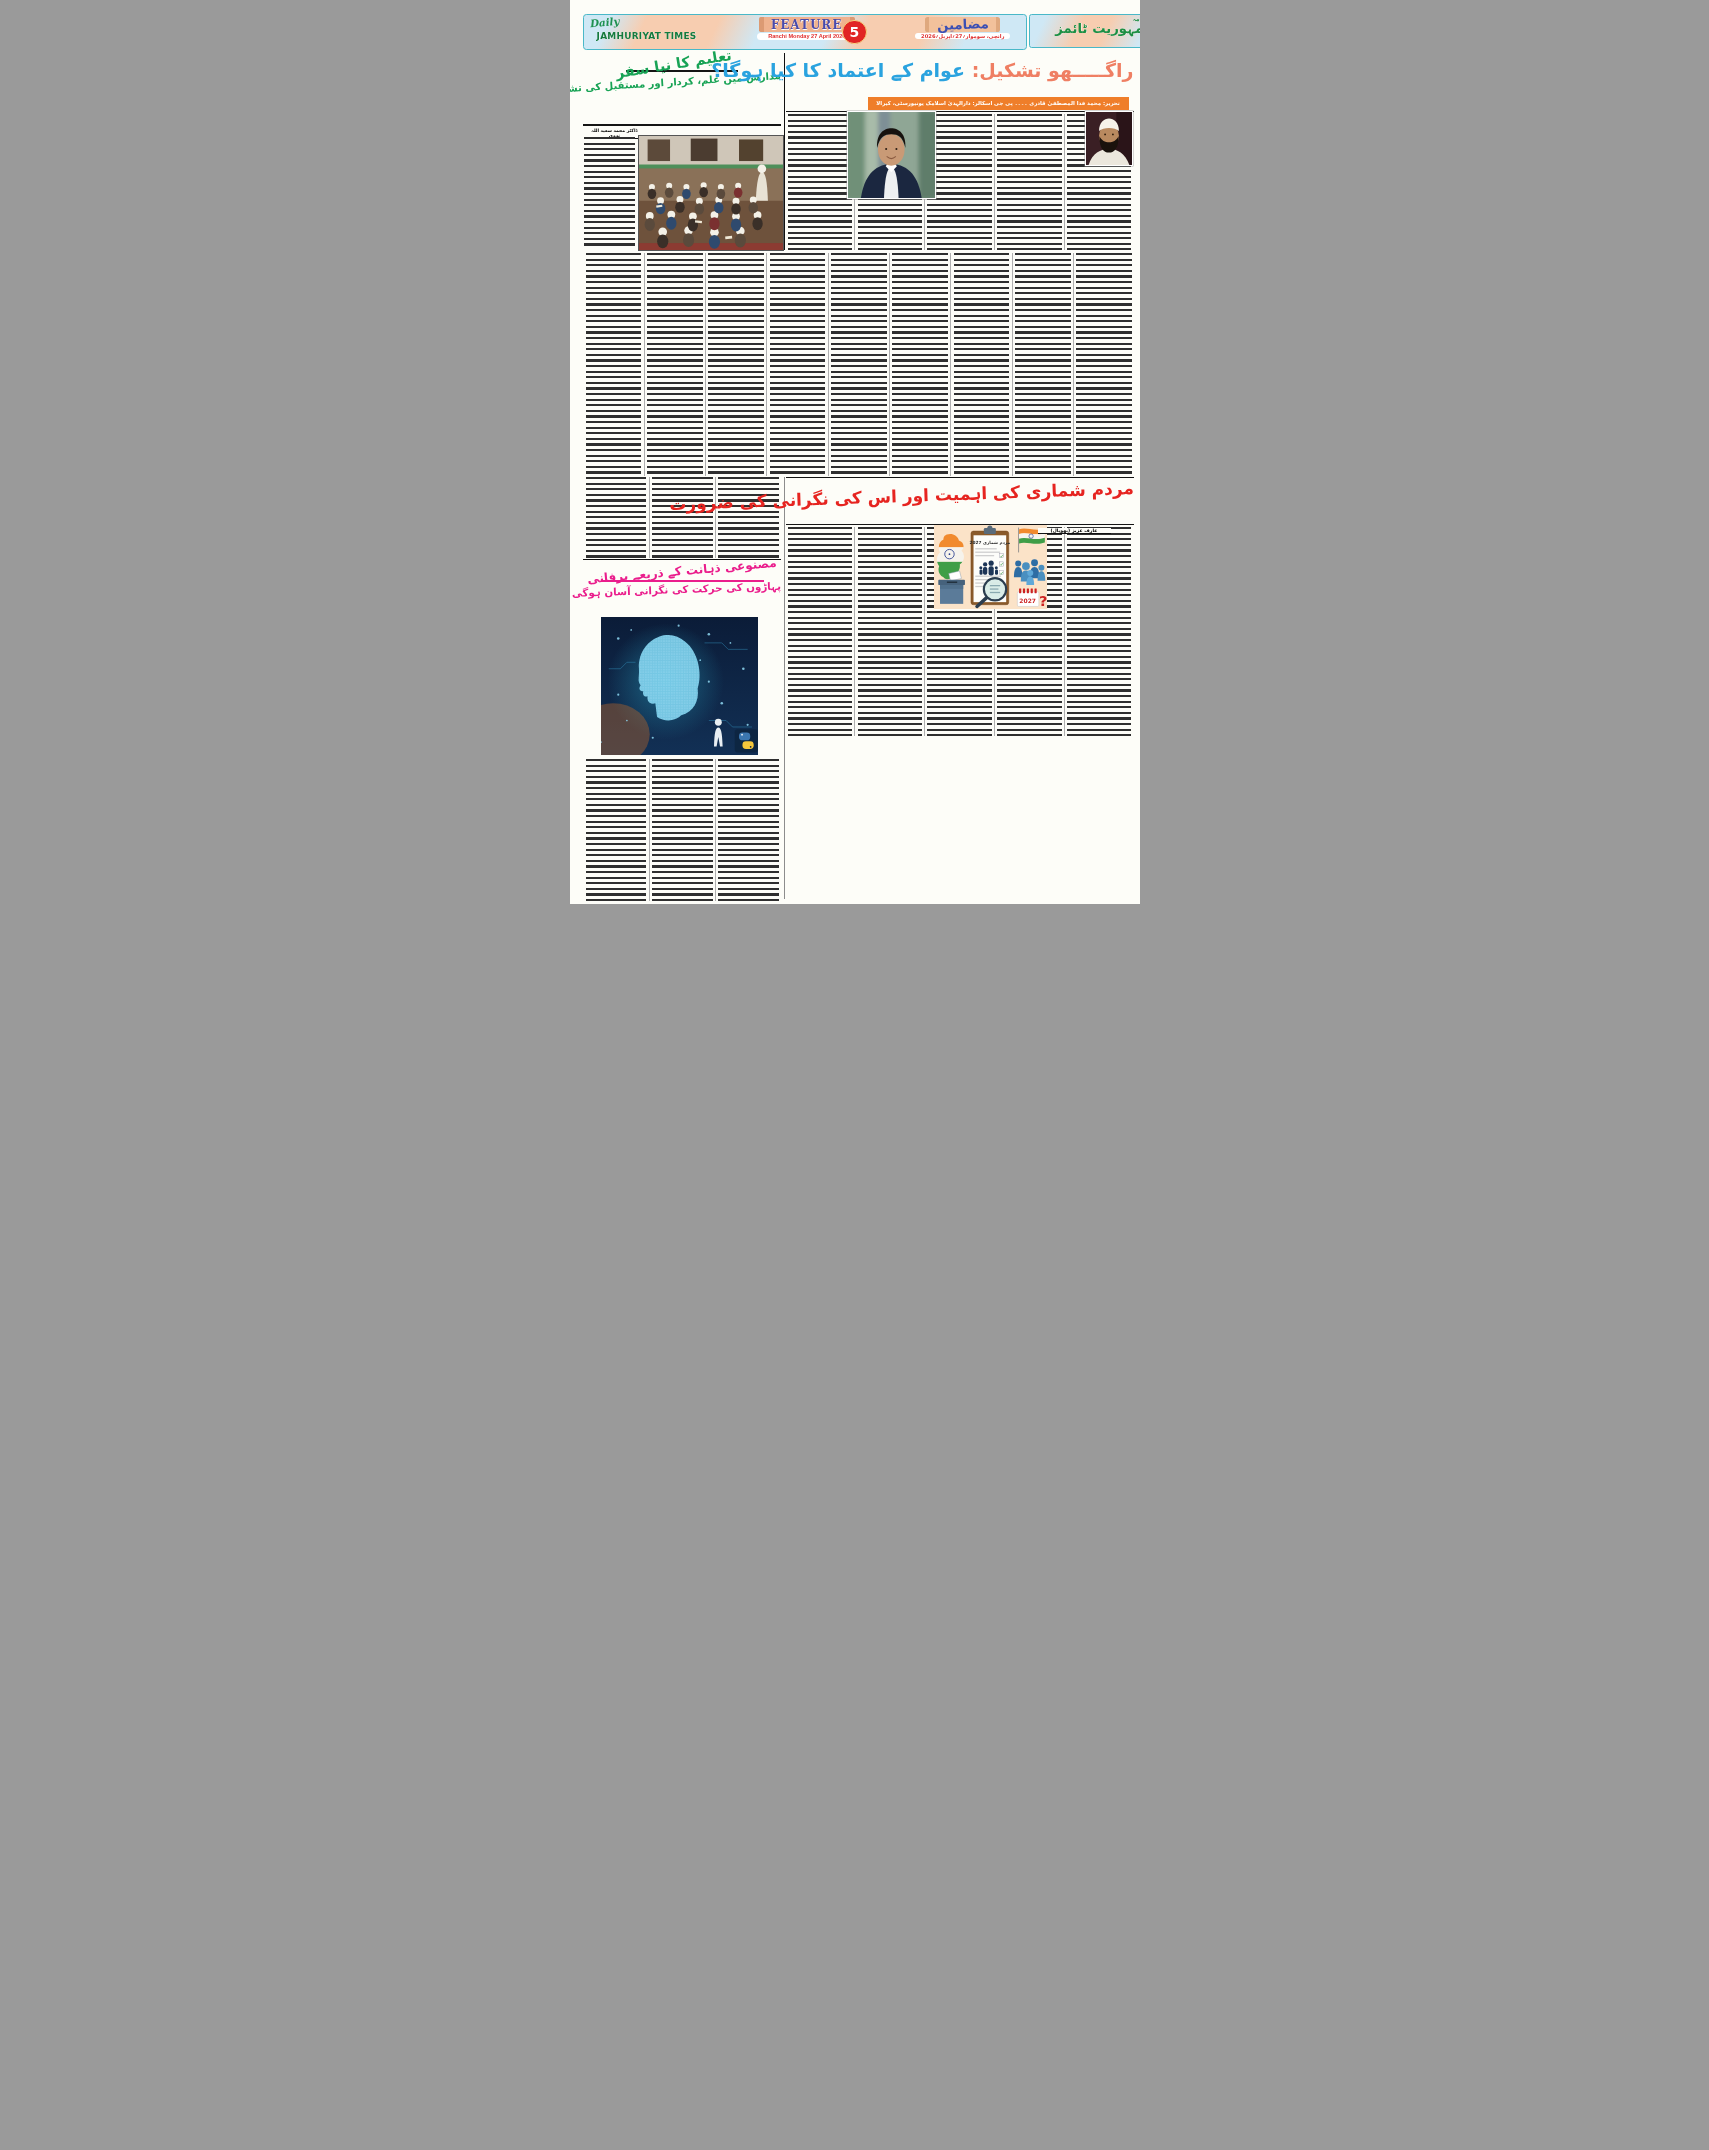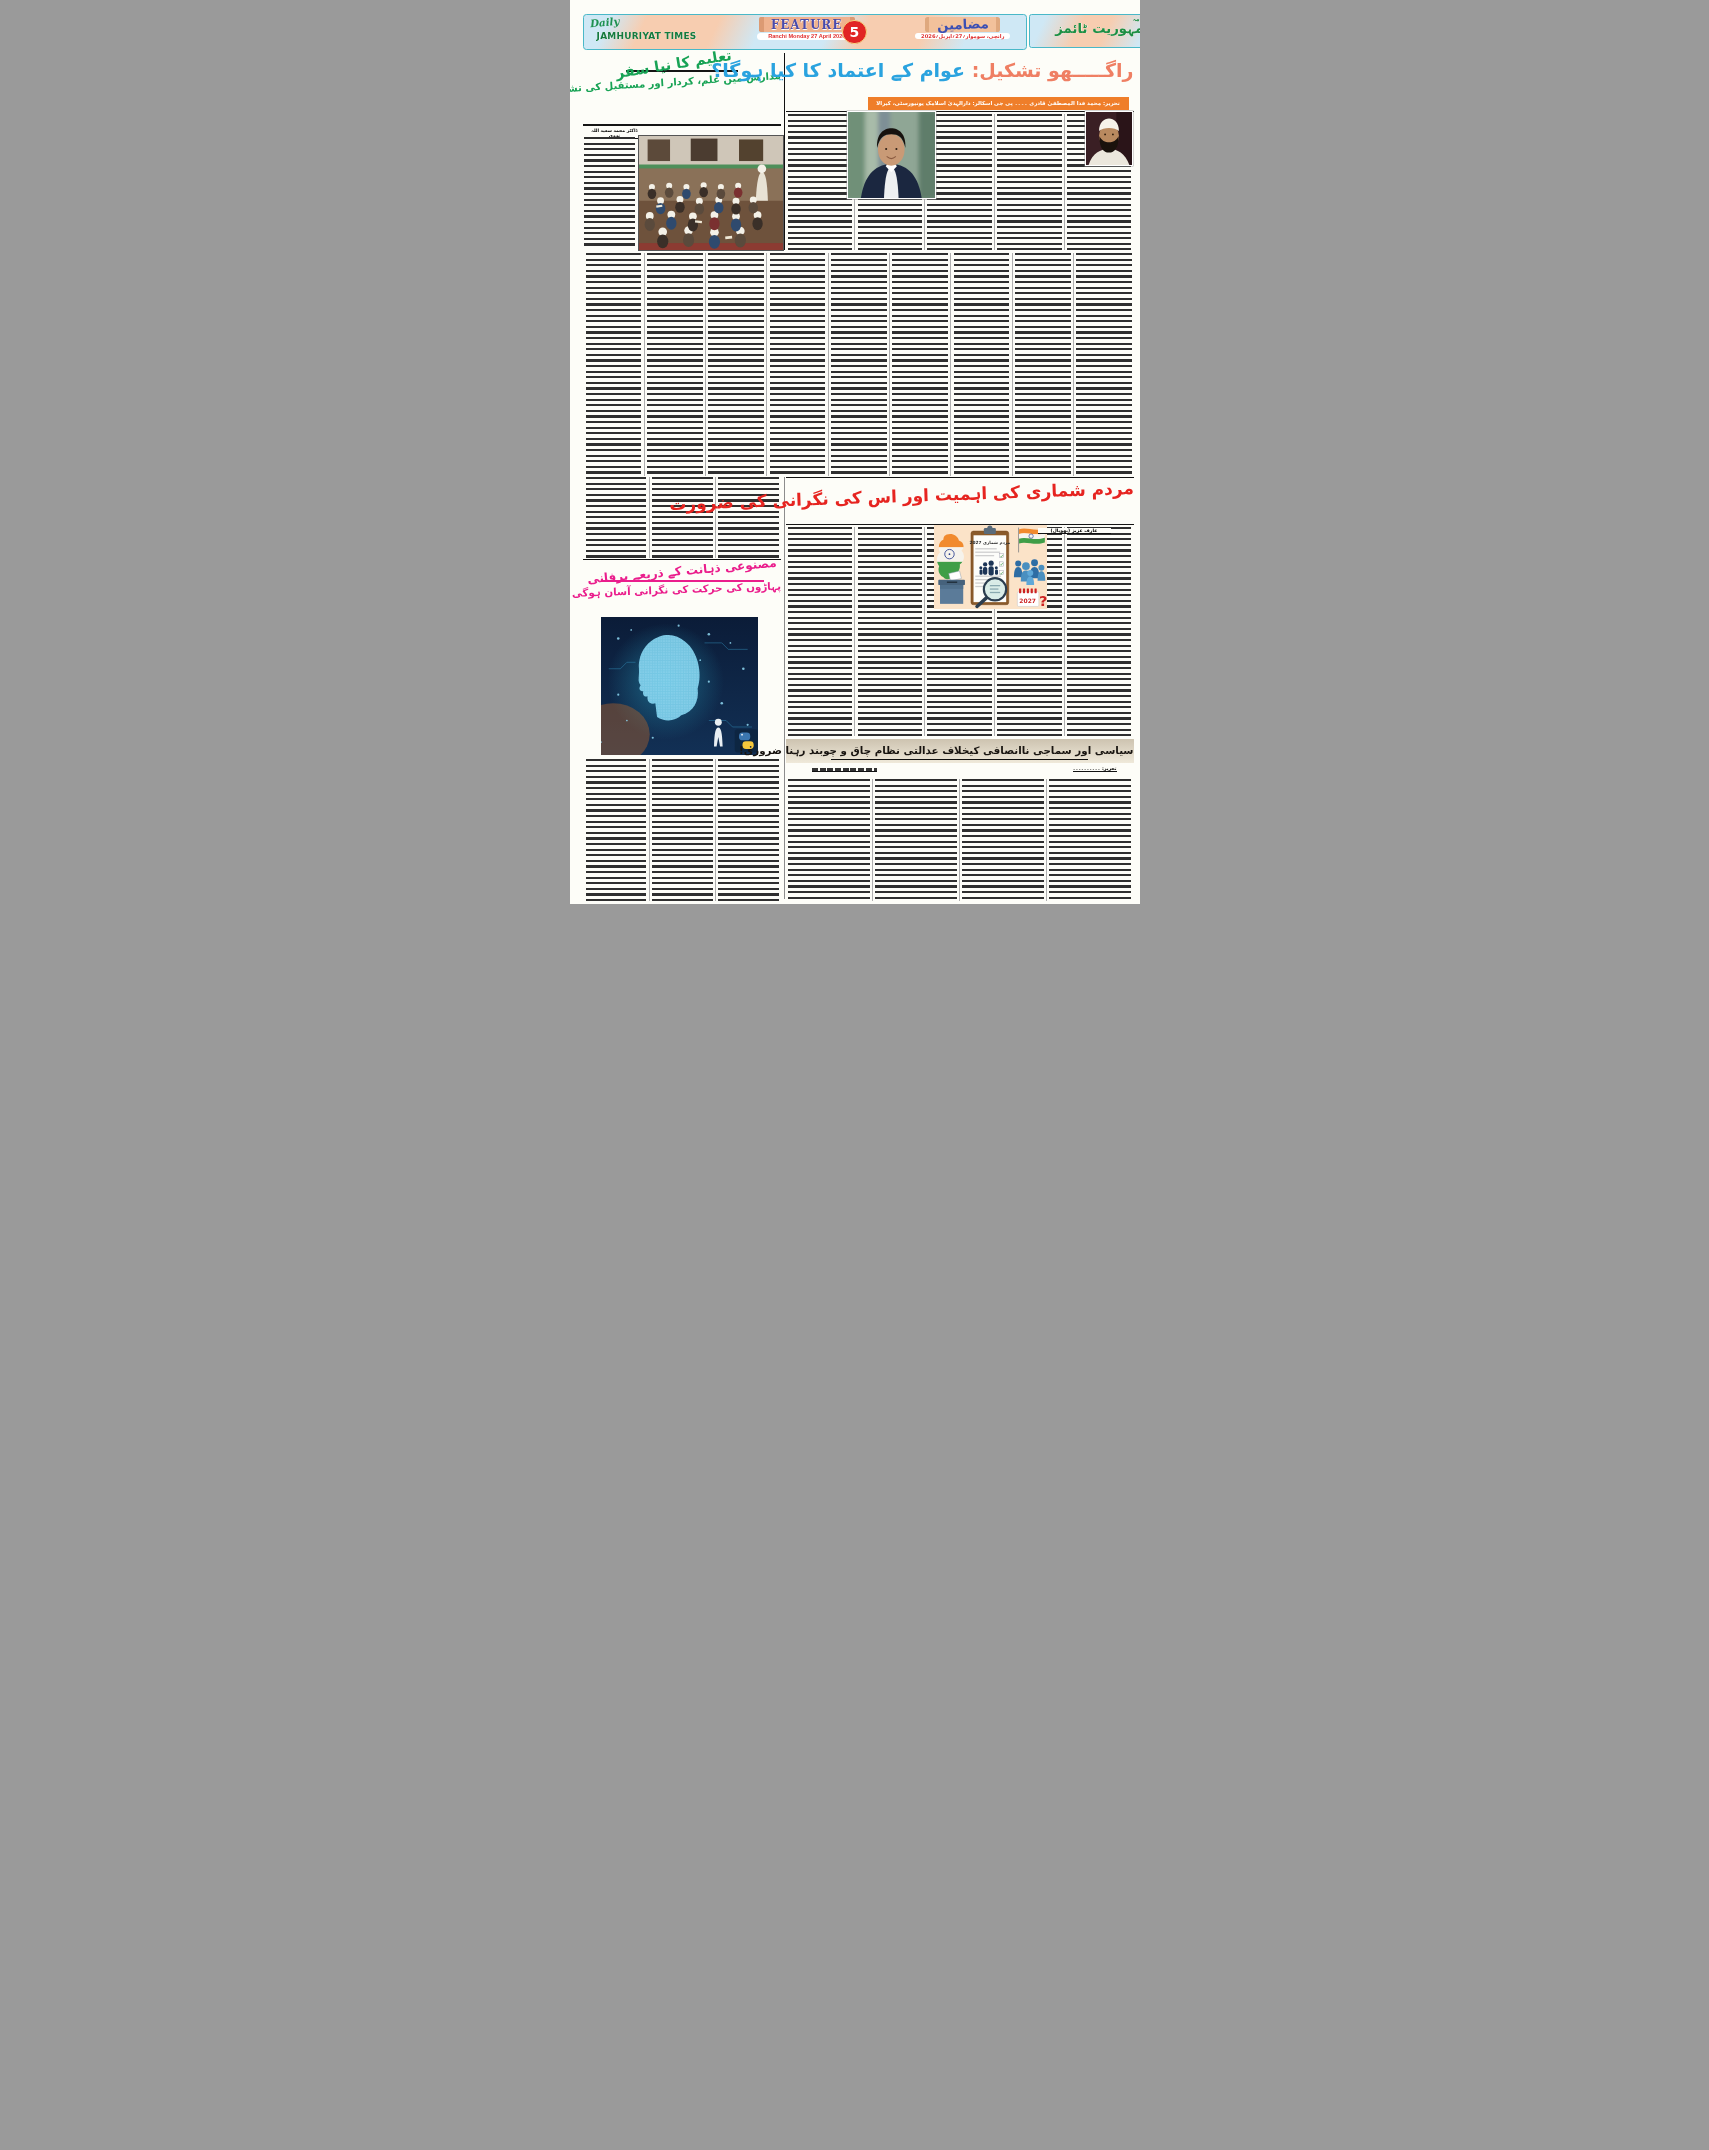--- a/index.html
+++ b/index.html
@@ -434,31 +434,15 @@
         <circle cx="33" cy="37" r="2" fill="#0d2440"></circle>
       </g>
     </svg>
     <div class="ai-cols cols">
       <div></div>
       <div></div>
       <div></div>
     </div>
   </div>
 
-  <div class="abs justice">
-    <div class="justice-band">
-      <div class="justice-head rtl">سیاسی اور سماجی ناانصافی کیخلاف عدالتی نظام چاق و چوبند رہنا ضروری!</div>
-      <div class="justice-underline"></div>
-    </div>
-    <div class="justice-bylines">
-      <div class="justice-byline-r rtl">تحریر: ۔۔۔۔۔۔۔۔۔۔</div>
-      <div class="justice-byline-l"></div>
-    </div>
-    <div class="justice-cols cols">
-      <div></div>
-      <div></div>
-      <div></div>
-      <div></div>
-    </div>
-  </div>
 
 </div>
 
 
 </body></html>

